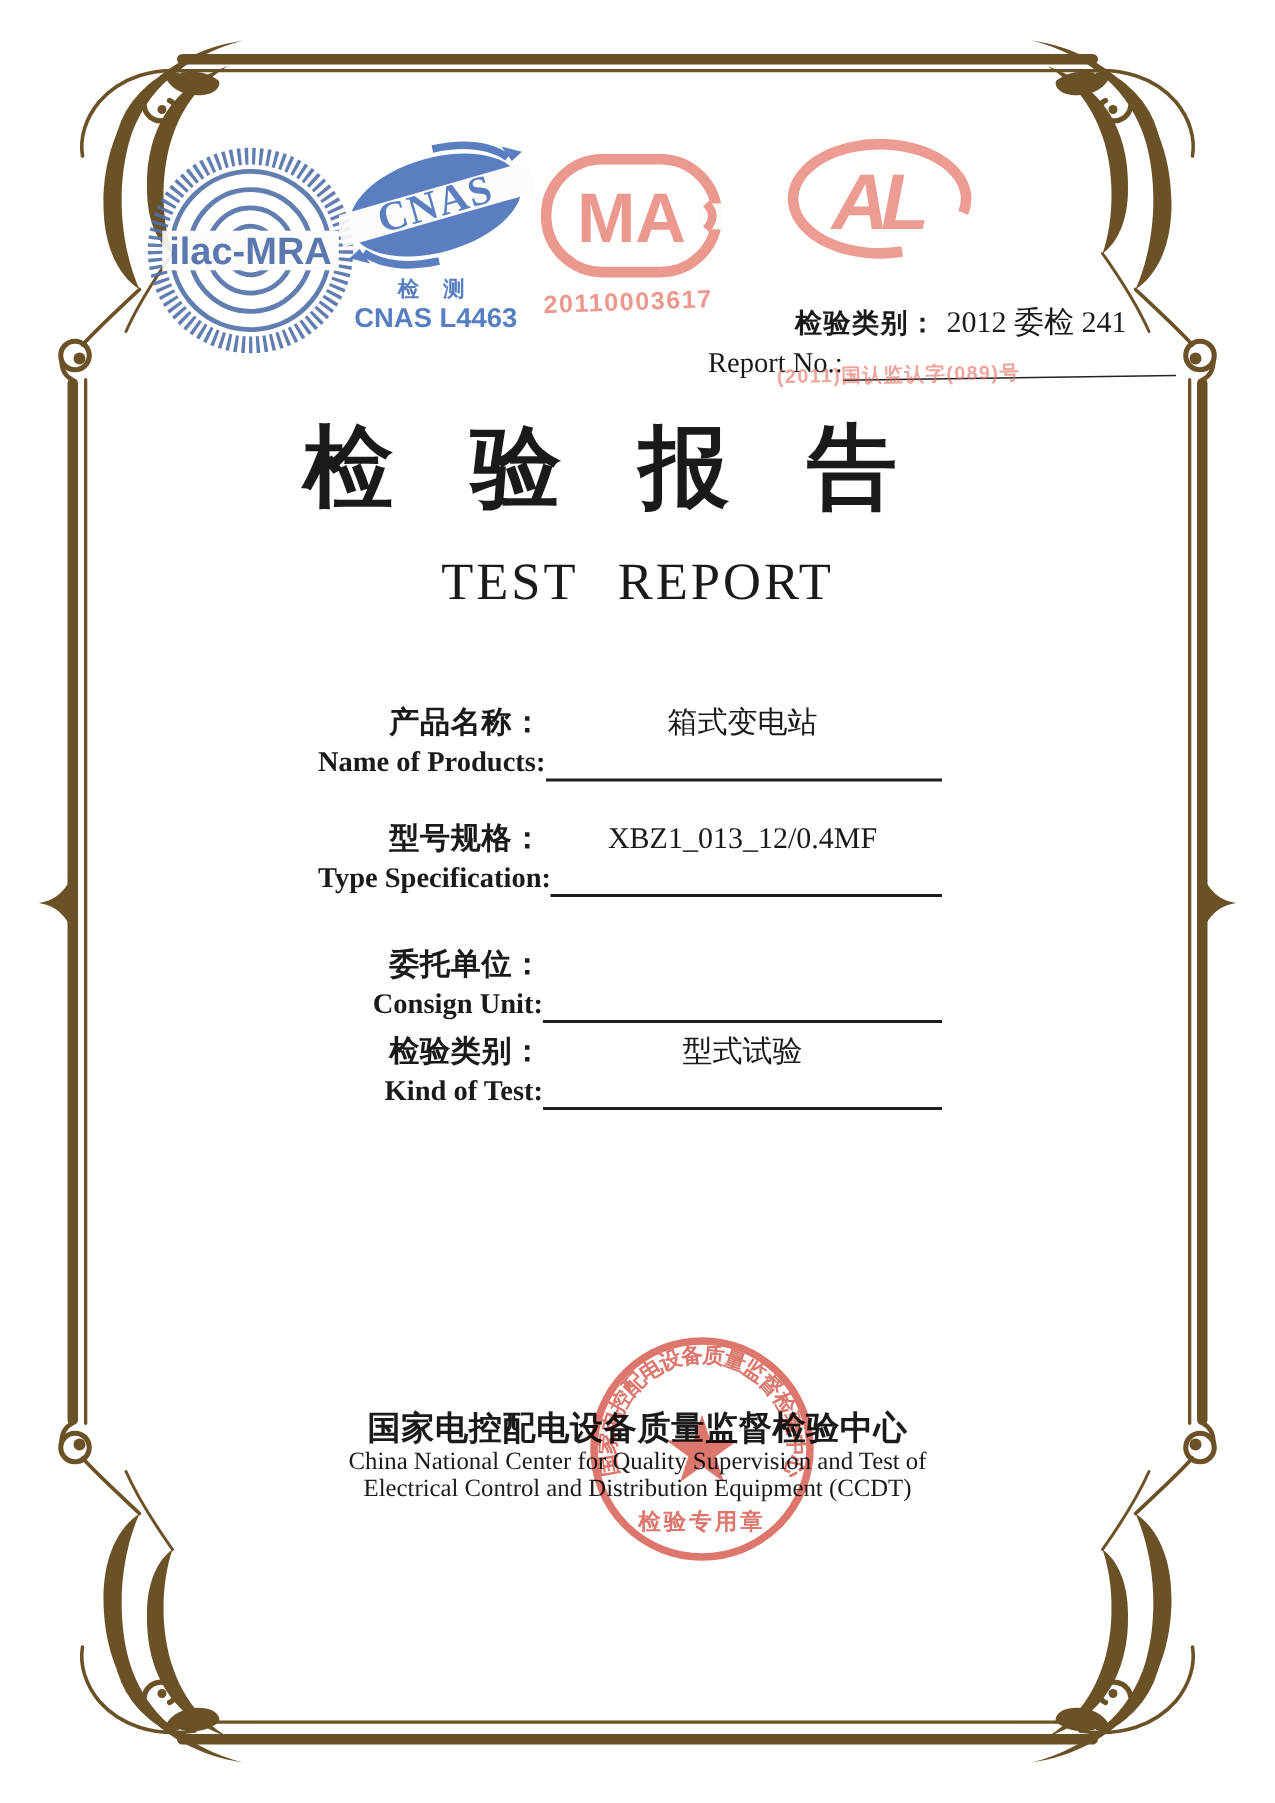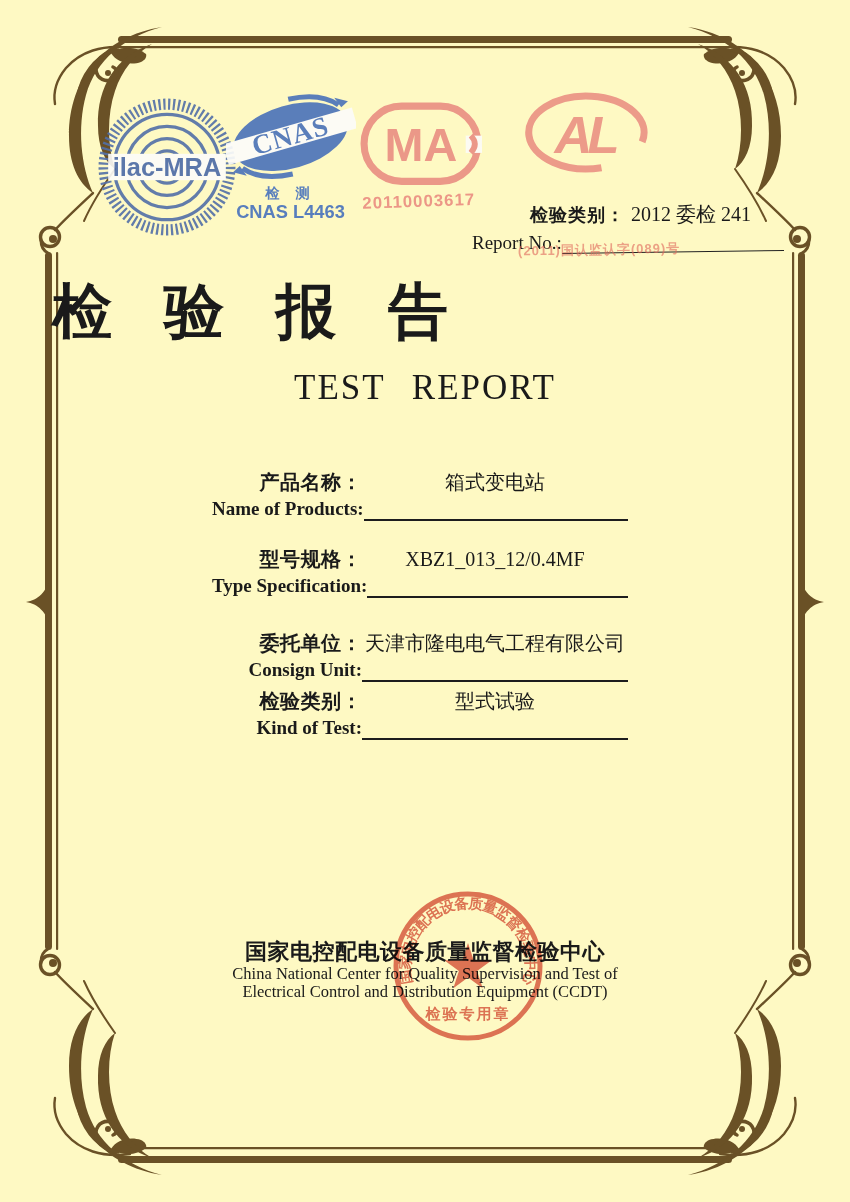--- a/index.html
+++ b/index.html
@@ -1,16 +1,16 @@
 <!DOCTYPE html>
 <html><head>
 <meta charset="utf-8">
 <style>
   html,body{margin:0;padding:0;background:#e9e9e7;}
-  .page{position:relative;width:850px;height:1202px;margin:0 auto;background:#fef9c3;overflow:hidden;
+  .page{position:relative;width:850px;height:1202px;margin:0 auto;background:#ffffff;overflow:hidden;
         font-family:"Liberation Sans",sans-serif;color:#1a1a1a;}
   svg{display:block;}
 
   
   #frame{position:absolute;left:0;top:0;z-index:1;}
 
   
   .stamp{position:absolute;z-index:2;}
   #ilac{left:96px;top:96px;opacity:.9;}
   #cnas{left:226px;top:92px;opacity:.92;}
@@ -22,22 +22,22 @@
   .rpt-l1{display:flex;align-items:baseline;padding-left:58px;}
   .rpt-cn{font-weight:bold;font-size:18px;letter-spacing:1px;white-space:nowrap;}
   .rpt-val{font-family:"Liberation Serif",serif;font-size:20px;margin-left:6px;white-space:nowrap;margin-top:40px;}
   .rpt-l2{display:flex;align-items:flex-end;margin-top:4px;position:relative;}
   .rpt-en{font-family:"Liberation Serif",serif;font-size:19px;white-space:nowrap;}
   .rpt-line{flex:1;border-bottom:1.6px solid #222;height:1.05em;transform:rotate(-0.8deg);transform-origin:left bottom;}
   .rpt-red{position:absolute;left:46px;top:9px;color:#e0685c;opacity:.6;font-size:13px;font-weight:bold;
            letter-spacing:1px;white-space:nowrap;transform:rotate(-1deg);}
 
   
-  .title-cn{position:absolute;left:0;width:760px;top:272px;font-size:60px;font-weight:bold;
-            letter-spacing:52px;text-indent:52px;z-index:2;}
+  .title-cn{position:absolute;left:0;width:760px;top:272px;text-align:center;font-size:60px;font-weight:bold;
+            letter-spacing:52px;text-indent:52px;z-index:2;padding-left:20px;}
   .title-en{position:absolute;left:0;width:850px;top:368px;text-align:center;font-family:"Liberation Serif",serif;
             font-size:35px;letter-spacing:2px;word-spacing:16px;z-index:2;}
 
   
   .field{position:absolute;left:212px;width:416px;z-index:2;}
   .cn-row{display:flex;align-items:center;line-height:25px;}
   .cn-label{width:150px;text-align:right;font-weight:bold;font-size:20px;letter-spacing:.5px;white-space:nowrap;}
   .cn-value{flex:1;text-align:center;font-family:"Liberation Serif",serif;font-size:20px;white-space:nowrap;}
   .en-row{display:flex;align-items:flex-end;margin-top:2px;line-height:24px;font-weight:bold;}
   .en-label{min-width:150px;text-align:right;font-family:"Liberation Serif",serif;font-size:19px;white-space:nowrap;}
@@ -161,21 +161,20 @@
     </div>
     <div class="en-row">
       <span class="en-label">Type Specification:</span>
       <span class="en-line"></span>
     </div>
   </div>
 
   <div class="field" id="field-2">
     <div class="cn-row">
       <span class="cn-label">委托单位：</span>
-      <span class="cn-value">天津市隆电电气工程有限公司</span>
     </div>
     <div class="en-row">
       <span class="en-label">Consign Unit:</span>
       <span class="en-line"></span>
     </div>
   </div>
 
   <div class="field" id="field-3">
     <div class="cn-row">
       <span class="cn-label">检验类别：</span>

